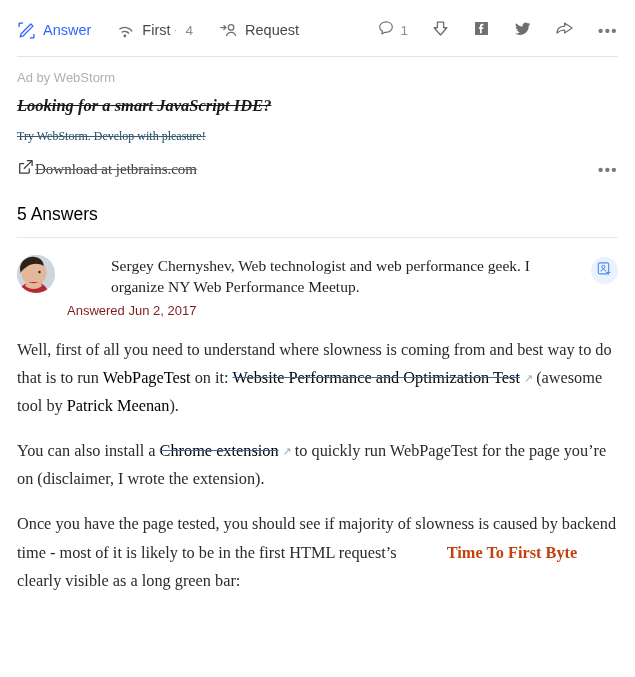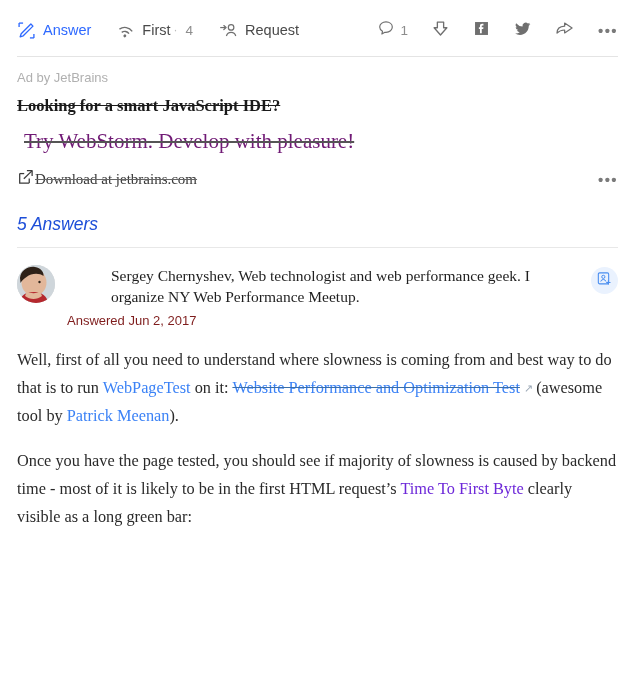--- a/index.html
+++ b/index.html
@@ -87,52 +87,51 @@
   }
   .ad-head {
     font-family: "Liberation Serif", serif;
     font-weight: bold;
     font-size: 16.5px;
     color: #1a1a1a;
     text-decoration: line-through;
     text-decoration-color: #1a1a1a;
     margin-bottom: 13px;
     cursor: pointer;
+    font-style: italic;
   }
   .ad-sub {
     font-family: "Liberation Serif", serif;
-    font-size: 21px;
-    color: #701a75;
+    font-size: 12px;
+    color: #0c4a6e;
     text-decoration: line-through;
     text-decoration-color: #555;
     margin-bottom: 14px;
     cursor: pointer;
-    margin-left: 7px;
   }
   .ad-foot {
     display: flex;
     align-items: center;
   }
   .ad-link {
     font-family: "Liberation Serif", serif;
     font-size: 15px;
     color: #3a3a3a;
     text-decoration: line-through;
     text-decoration-color: #666;
     cursor: pointer;
   }
 
   
   .answers-h {
     font-size: 17.5px;
-    color: #1d4ed8;
+    color: #000000;
     margin-top: 24px;
     margin-bottom: 0;
     font-weight: normal;
-    font-style: italic;
   }
   hr.rule2 {
     border: 0;
     border-top: 1px solid #e8e8e8;
     margin: 12px 0 0 0;
   }
 
   
   .answer { padding-top: 17px; }
   .a-head { display: flex; align-items: flex-start; }
@@ -176,36 +175,36 @@
   
   .a-body { margin-top: 18px; }
   .a-body p {
     font-family: "Liberation Serif", serif;
     font-size: 16.3px;
     line-height: 1.73;
     color: #2a2a2a;
     margin: 0 0 17px 0;
   }
   a.lnk {
-    color: #3b82f6;
+    color: #000000;
     text-decoration: none;
     cursor: pointer;
   }
   a.lnk.struck {
     text-decoration: line-through;
     text-decoration-color: #3a6ea8;
   }
   .extglyph {
     display: inline-block;
     color: #9aa7b5;
     font-size: 11px;
     margin: 0 3px 0 4px;
     vertical-align: 1px;
   }
-  b.strong { font-weight: normal; color: #6d28d9; }
+  b.strong { font-weight: bold; color: #c2410c; margin-left: 46px; }
 </style>
 </head>
 <body>
 
 <div class="page">
 
 
   <div class="actionbar">
 
     <div class="act blue">
@@ -297,21 +296,21 @@
       <div class="ritem">
         <span class="ellip">•••</span>
       </div>
 
     </div>
   </div>
 
   <hr class="rule">
 
   <div class="ad">
-    <div class="ad-by">Ad by JetBrains</div>
+    <div class="ad-by">Ad by WebStorm</div>
     <div class="ad-head">Looking for a smart JavaScript IDE?</div>
     <div class="ad-sub">Try WebStorm. Develop with pleasure!</div>
     <div class="ad-foot">
       <span>
         <svg width="18" height="18" viewBox="0 0 20 20">
           <path d="M3.0 6.2v10.6h10.6" stroke="#3a3a3a" stroke-width="1.4" fill="none"></path>
           <path d="M3.0 6.2h5.0" stroke="#3a3a3a" stroke-width="1.4" fill="none"></path>
           <path d="M13.6 16.8v-5.0" stroke="#3a3a3a" stroke-width="1.4" fill="none"></path>
           <path d="M7.6 12.0 L16.6 3.2" stroke="#3a3a3a" stroke-width="1.4" fill="none"></path>
           <path d="M11.0 3.0h5.8v5.8" stroke="#3a3a3a" stroke-width="1.4" fill="none" stroke-linejoin="round"></path>
@@ -353,19 +352,20 @@
             <path d="M13.6 11.6v4.2M11.5 13.7h4.2" stroke="#4a8ef0" stroke-width="1.3" fill="none" stroke-linecap="round"></path>
           </svg>
         </span>
       </div>
     </div>
 
     <div class="a-body">
 
       <p><span>Well, first of all you need to understand where slowness is coming from and best way to do that is to run </span><a class="lnk">WebPageTest</a><span> on it: </span><a class="lnk struck">Website Performance and Optimization Test</a><span class="extglyph">↗</span><span>(awesome tool by </span><a class="lnk">Patrick Meenan</a><span>).</span></p>
 
+      <p><span>You can also install a </span><a class="lnk struck">Chrome extension</a><span class="extglyph">↗</span><span>to quickly run WebPageTest for the page you’re on (disclaimer, I wrote the extension).</span></p>
 
       <p><span>Once you have the page tested, you should see if majority of slowness is caused by backend time - most of it is likely to be in the first HTML request’s </span><b class="strong">Time To First Byte</b><span> clearly visible as a long green bar:</span></p>
 
     </div>
   </div>
 
 </div>
 
 </body></html>

